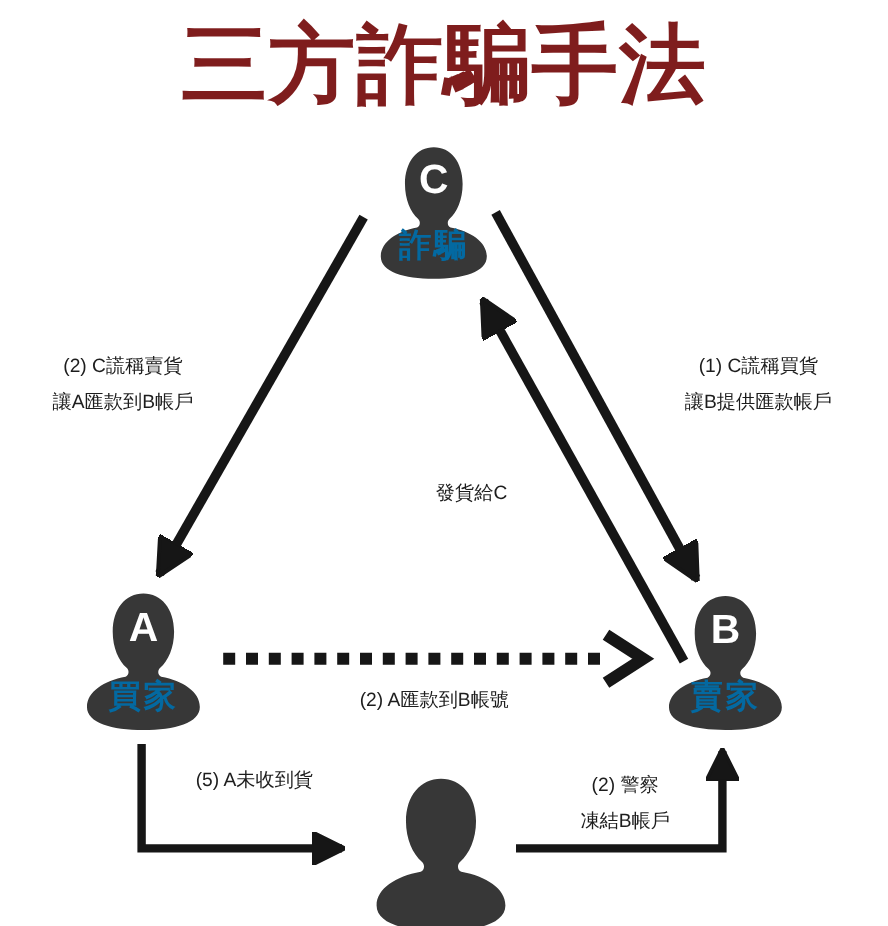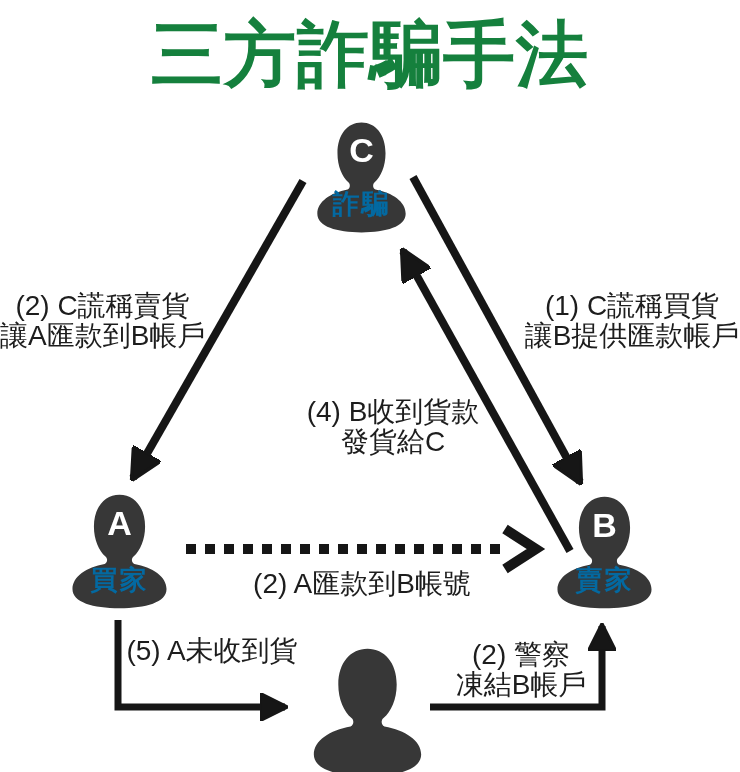--- a/index.html
+++ b/index.html
@@ -2,38 +2,38 @@
 <html><head>
 <meta charset="utf-8">
 <style>
   html,body{margin:0;padding:0;background:#ffffff;}
   #canvas{
     position:relative;width:740px;height:772px;background:#ffffff;overflow:hidden;
     font-family:"Liberation Sans",sans-serif;color:#1c1c1c;
   }
   .title{
     position:absolute;top:8px;left:0;width:740px;text-align:center;
-    font-size:72px;line-height:1.3;font-weight:700;color:#15803d;letter-spacing:1px;
+    font-size:72px;line-height:1.3;font-weight:700;color:#7f1d1d;letter-spacing:1px;
   }
   .arrows{position:absolute;left:0;top:0;z-index:1;}
   .arrows line,.arrows polyline,.arrows path{stroke:#161616;}
   .figure{position:absolute;z-index:2;}
   .figure svg{position:absolute;left:0;top:0;width:100%;height:100%;}
   .person-path{fill:#373737;}
   .fig-letter{
     position:absolute;top:11%;left:0;width:100%;text-align:center;
     color:#ffffff;font-size:34px;font-weight:700;line-height:1.05;
   }
   .fig-role{
     position:absolute;left:0;width:100%;text-align:center;
     color:#0369a1;font-size:27px;font-weight:700;line-height:1.1;letter-spacing:2px;
   }
   .step{
     position:absolute;z-index:2;text-align:center;
-    font-size:28px;line-height:30px;font-weight:400;color:#1d1d1d;white-space:nowrap;
+    font-size:16px;line-height:30px;font-weight:400;color:#1d1d1d;white-space:nowrap;
   }
 </style>
 </head>
 <body>
 
 <div id="canvas">
 
   <div class="title">三方詐騙手法</div>
 
   <svg class="arrows" width="740" height="772" viewBox="0 0 740 772">
@@ -92,21 +92,20 @@
     <div>(1) C謊稱買貨</div>
     <div>讓B提供匯款帳戶</div>
   </div>
 
   <div class="step" style="left:0px;top:291px;width:205px">
     <div>(2) C謊稱賣貨</div>
     <div>讓A匯款到B帳戶</div>
   </div>
 
   <div class="step" style="left:293px;top:397px;width:200px">
-    <div>(4) B收到貨款</div>
     <div>發貨給C</div>
   </div>
 
   <div class="step" style="left:252px;top:569px;width:220px">
     <div>(2) A匯款到B帳號</div>
   </div>
 
   <div class="step" style="left:112px;top:636px;width:200px">
     <div>(5) A未收到貨</div>
   </div>

